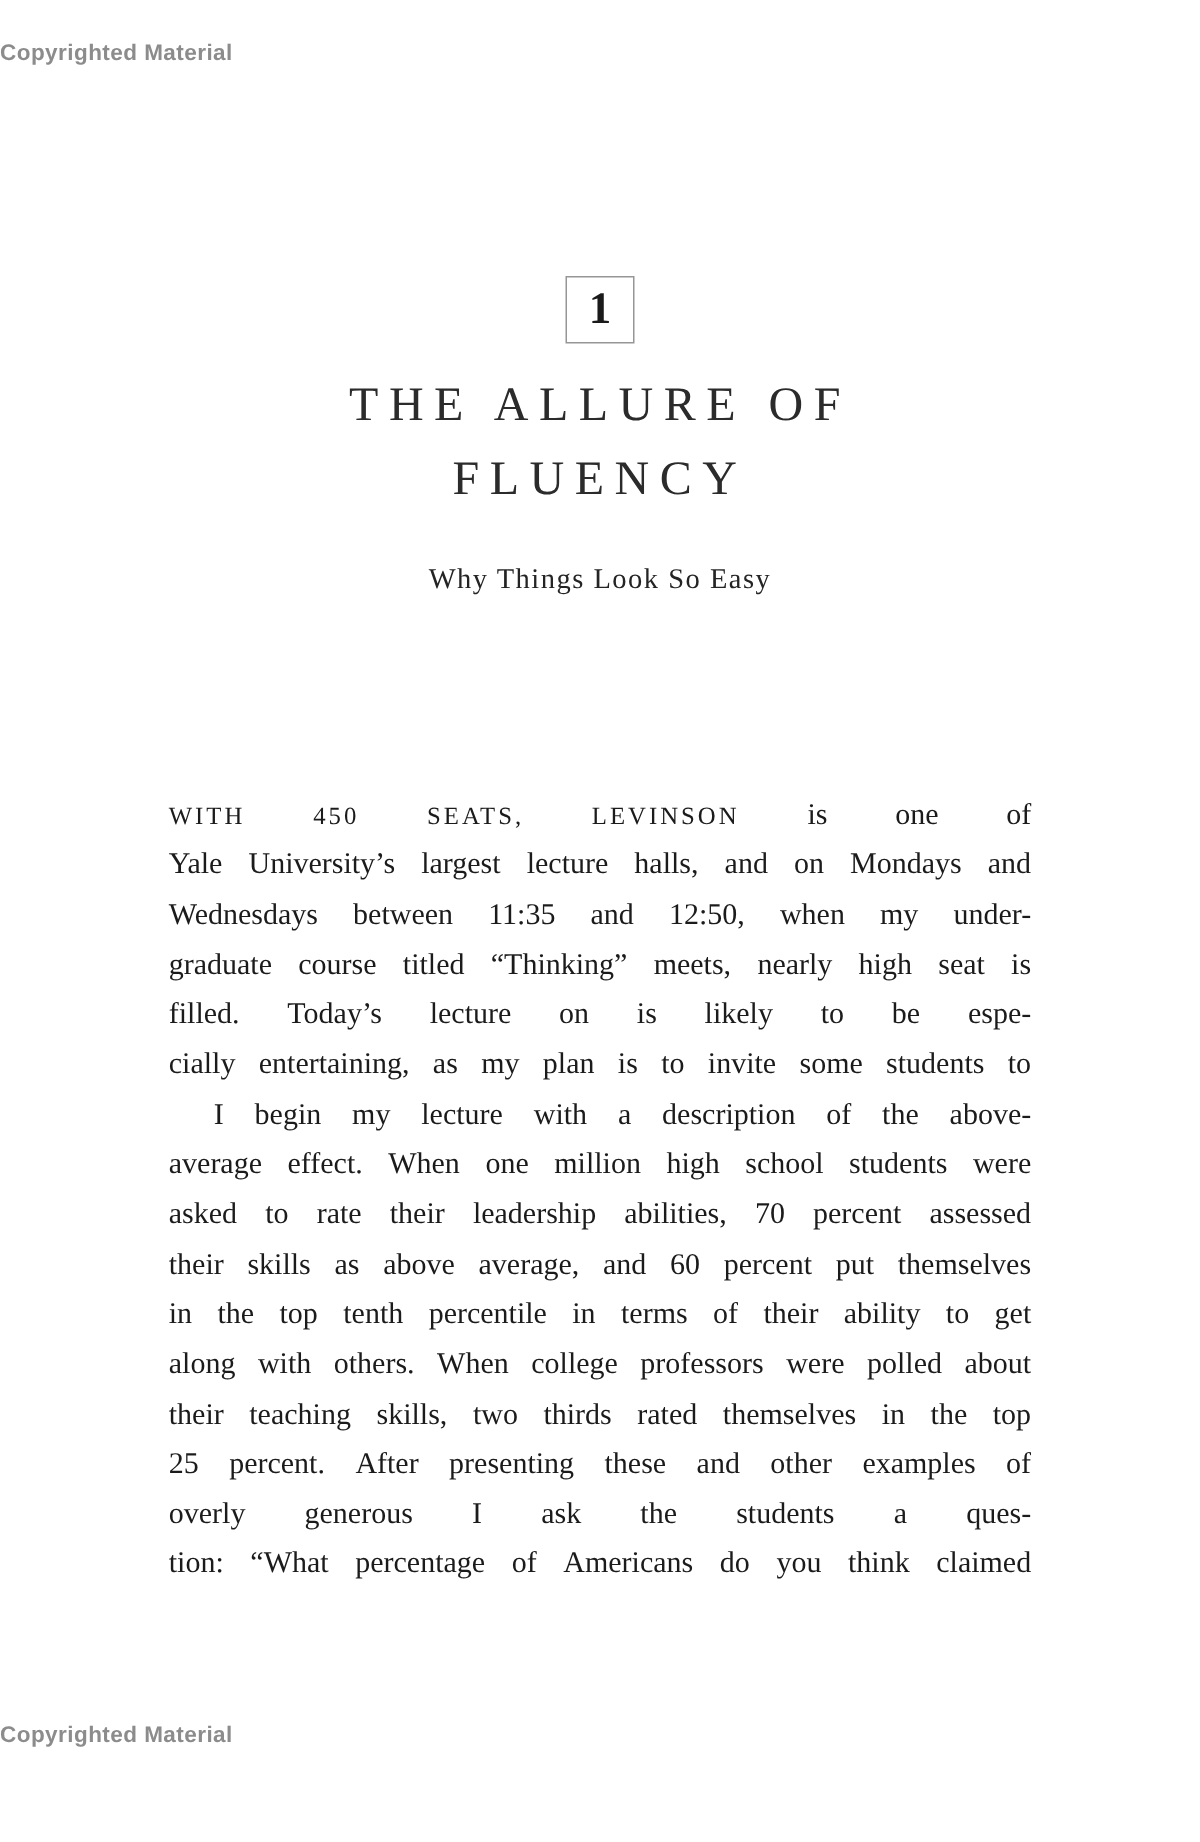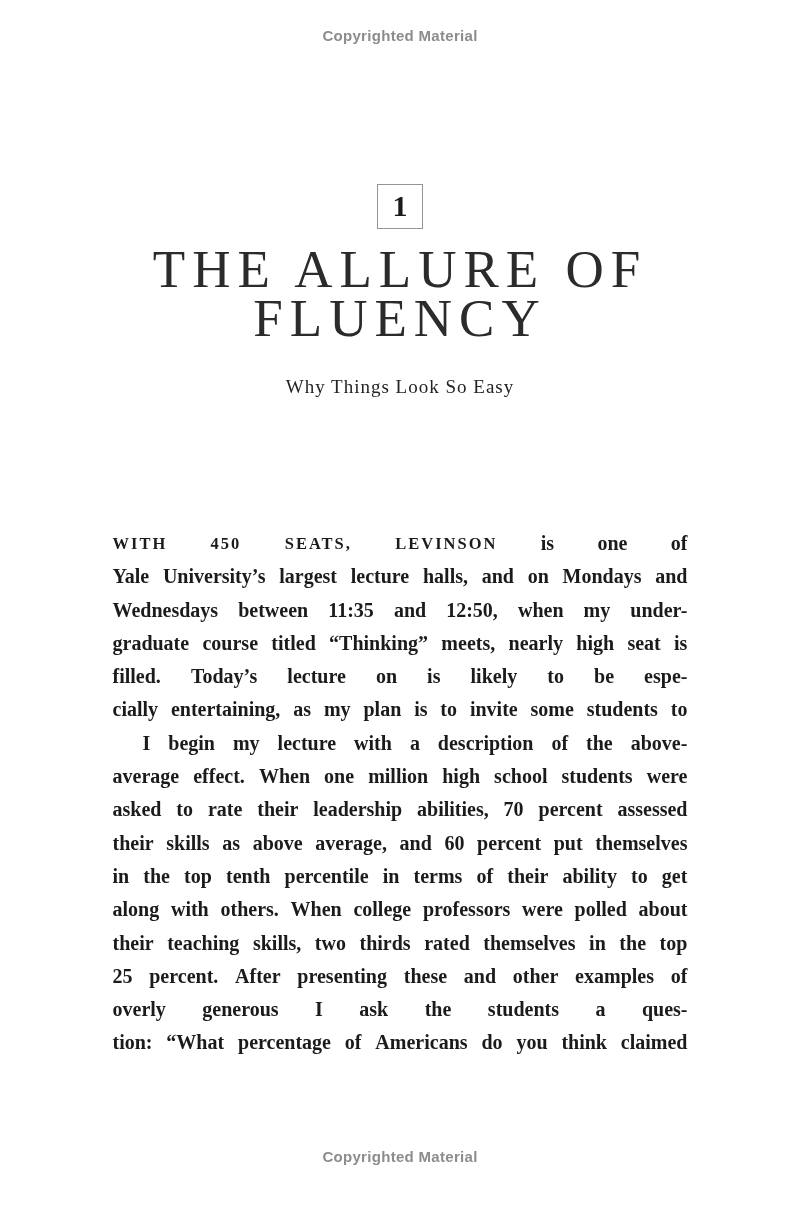--- a/index.html
+++ b/index.html
@@ -11,21 +11,21 @@
     position: relative;
     width: 800px;
     height: 1228px;
     margin: 0 auto;
     background: #ffffff;
     overflow: hidden;
     font-family: "Liberation Serif", serif;
     color: #1c1c1c;
   }
   .copyright {
-    text-align: center;
+    text-align: left;
     font-family: "Liberation Sans", sans-serif;
     font-weight: bold;
     font-size: 15px;
     line-height: 18px;
     letter-spacing: 0.3px;
     color: #8c8c8c;
   }
   .copyright-top { padding-top: 27px; }
   .copyright-bottom { margin-top: 88px; }
 
@@ -47,21 +47,21 @@
     font-weight: bold;
     font-size: 30px;
     line-height: 30px;
     color: #1a1a1a;
     padding-bottom: 2px;
   }
 
   .chapter-title {
     margin-top: 16px;
     text-align: center;
-    font-size: 53px;
+    font-size: 32px;
     line-height: 49px;
     letter-spacing: 7px;
     color: #2b2b2b;
     font-weight: 400;
   }
   .chapter-title .title-line { white-space: nowrap; }
 
   .chapter-subtitle {
     margin-top: 26px;
     text-align: center;
@@ -82,21 +82,20 @@
   .paragraph { margin: 0; }
   .bodyline {
     height: 33.3px;
     white-space: nowrap;
   }
   .bodyline.flexjust {
     display: flex;
     flex-wrap: nowrap;
     justify-content: space-between;
     align-items: center;
-    font-weight: bold;
   }
   .bodyline.indent { padding-left: 30px; }
   .sc {
     font-size: 16.5px;
     letter-spacing: 2px;
   }
 </style>
 </head>
 <body>
 

